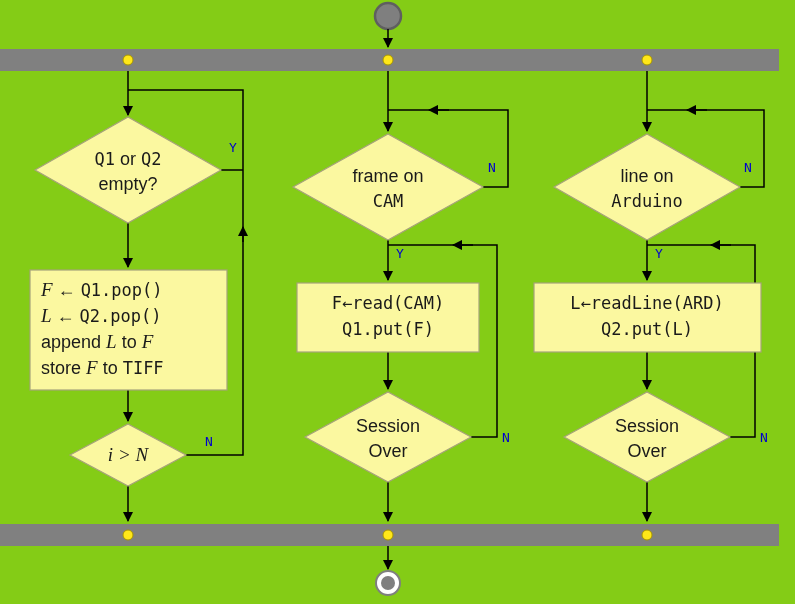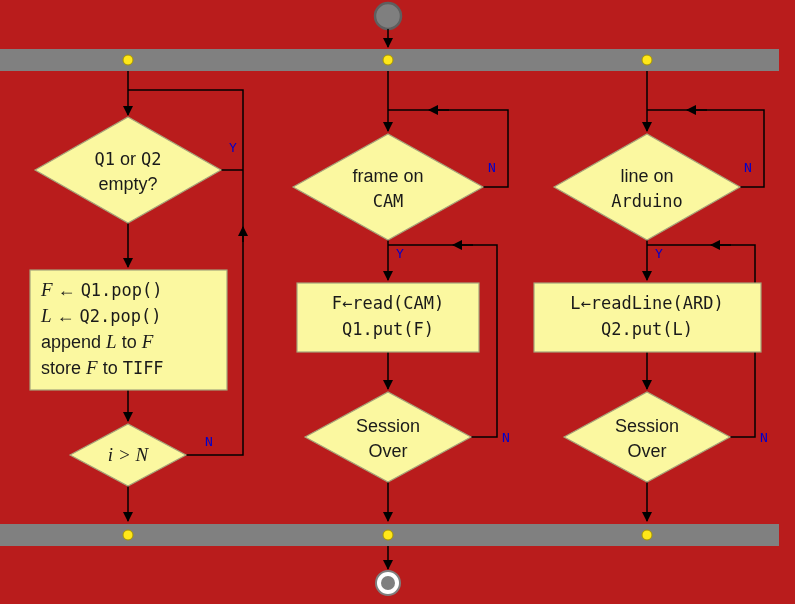--- a/index.html
+++ b/index.html
@@ -1,16 +1,16 @@
 <!DOCTYPE html>
 <html style="--bar: #808080; --dot-fill: #ffe719; --dot-border: #a89600; --node-fill: #fbf8a0; --node-border: #a6a37a; --edge: #000000; --label: #0000cd; --terminal-fill: #7f7f7f; --terminal-border: #5f5f5f; --text: #1a1a1a;"><head>
 <meta charset="utf-8">
 <style>
   html, body { margin: 0; padding: 0; background: #ffffff; }
-  .stage { width: 795px; height: 604px; position: relative; background: #b91c1c; overflow: hidden; }
+  .stage { width: 795px; height: 604px; position: relative; background: #84cc16; overflow: hidden; }
   svg { display: block; }
 
   .bar  { fill: var(--bar, #808080); }
   .dot  { fill: var(--dot-fill, #ffe719); stroke: var(--dot-border, #a89600); stroke-width: 1; }
   .node { fill: var(--node-fill, #fbf8a0); stroke: var(--node-border, #a6a37a); stroke-width: 1.2; }
   .edge { stroke: var(--edge, #000000); stroke-width: 1.5; fill: none; }
 
   .txt    { font-family: "Liberation Sans", sans-serif; font-size: 18px; fill: var(--text, #1a1a1a); white-space: pre; }
   .mono   { font-family: "DejaVu Sans Mono", monospace; font-size: 17px; }
   .math   { font-family: "Liberation Serif", serif; font-style: italic; font-size: 19px; }

